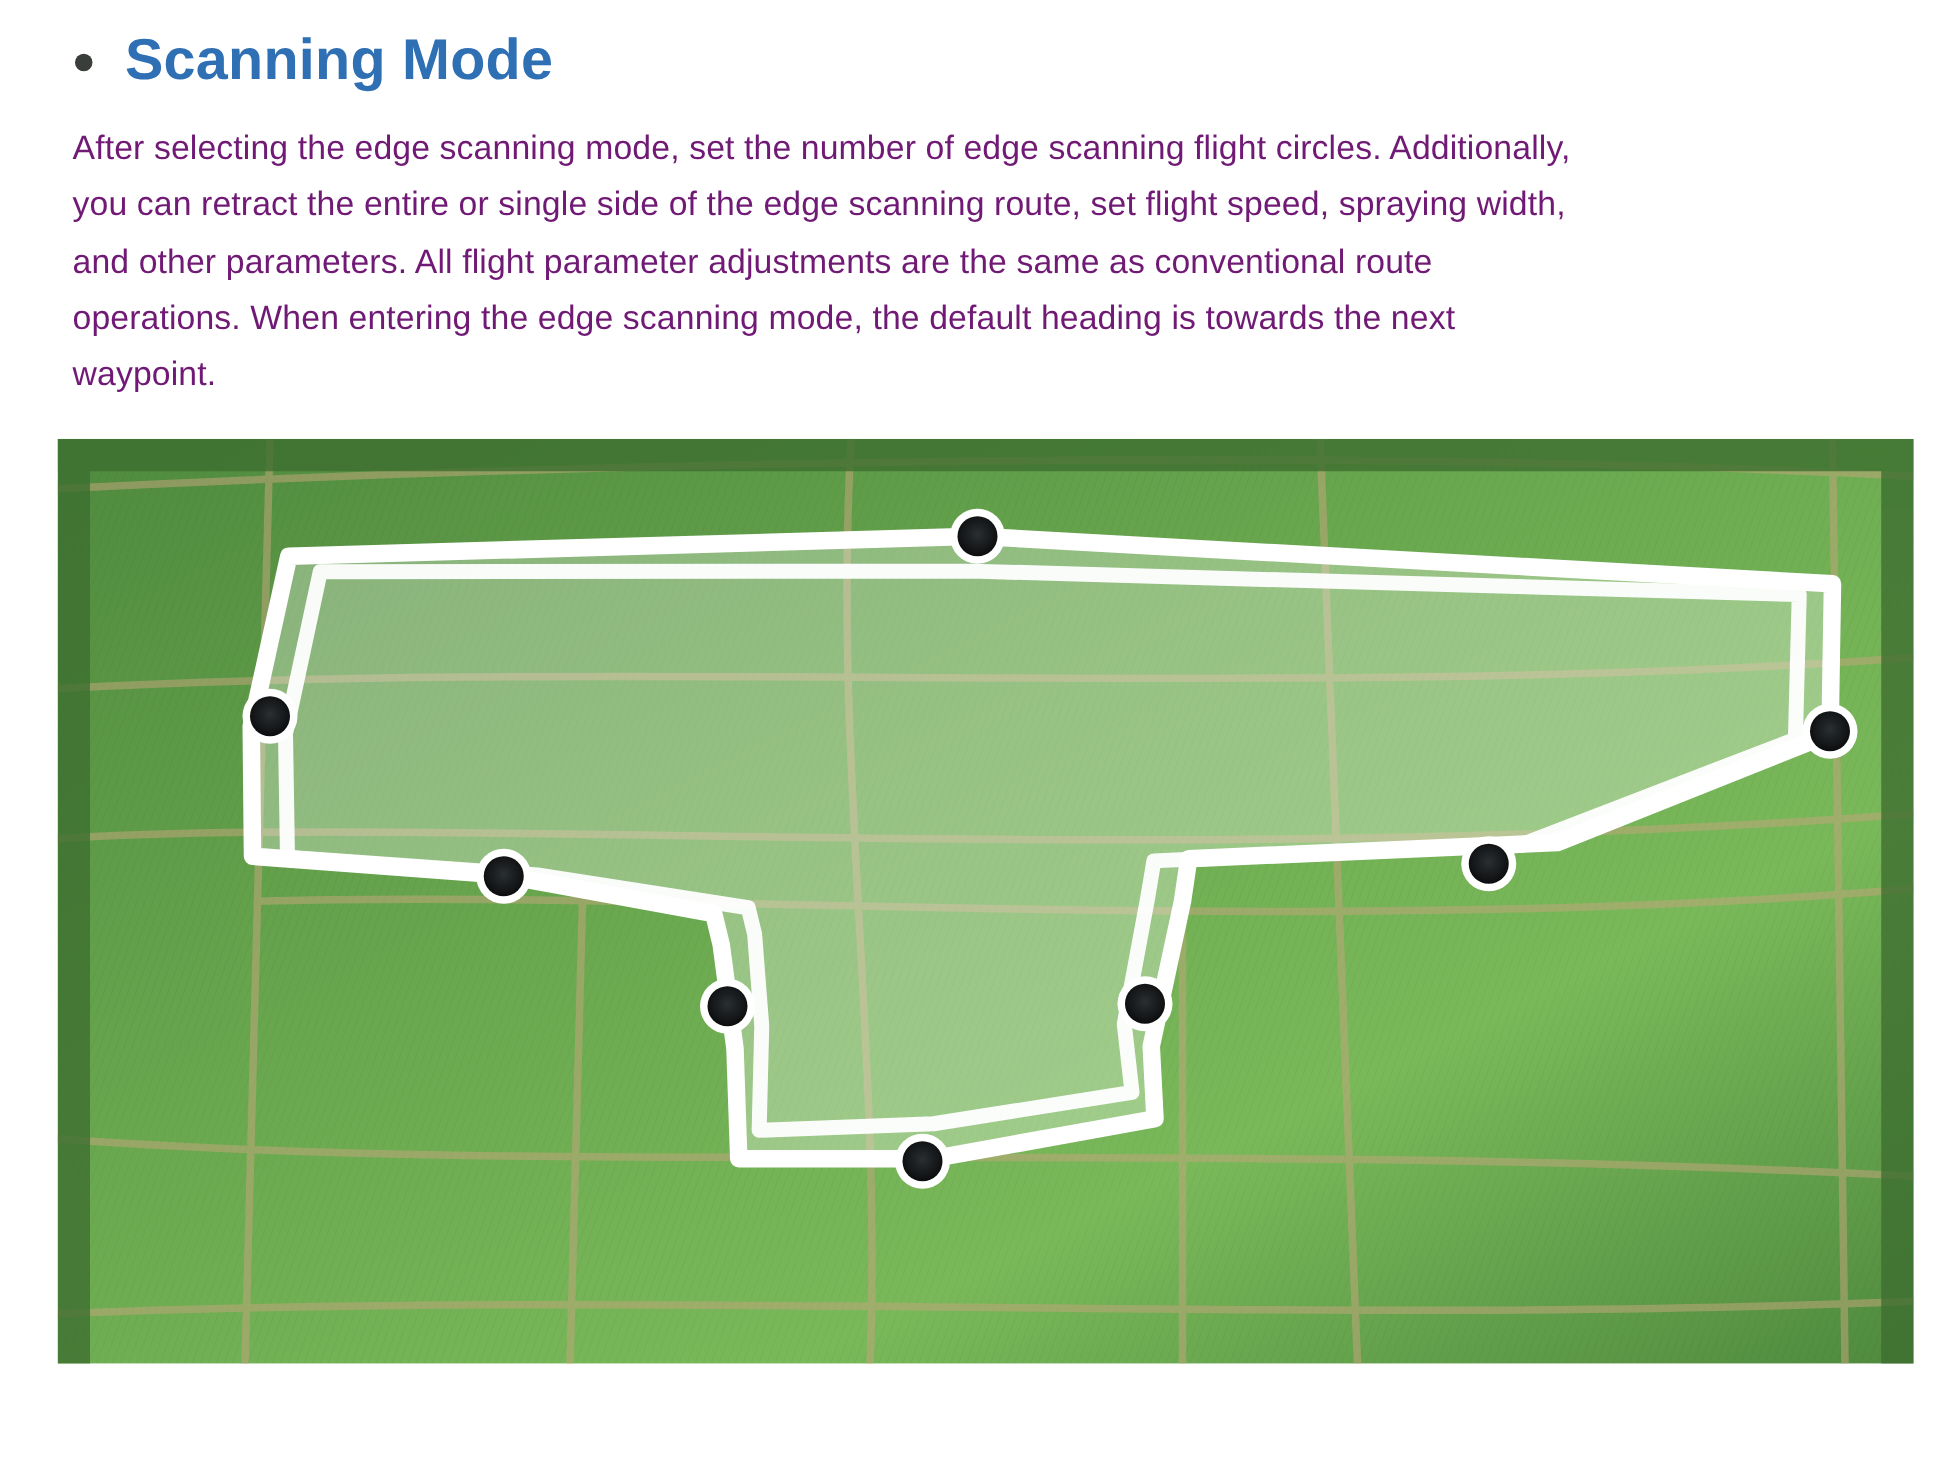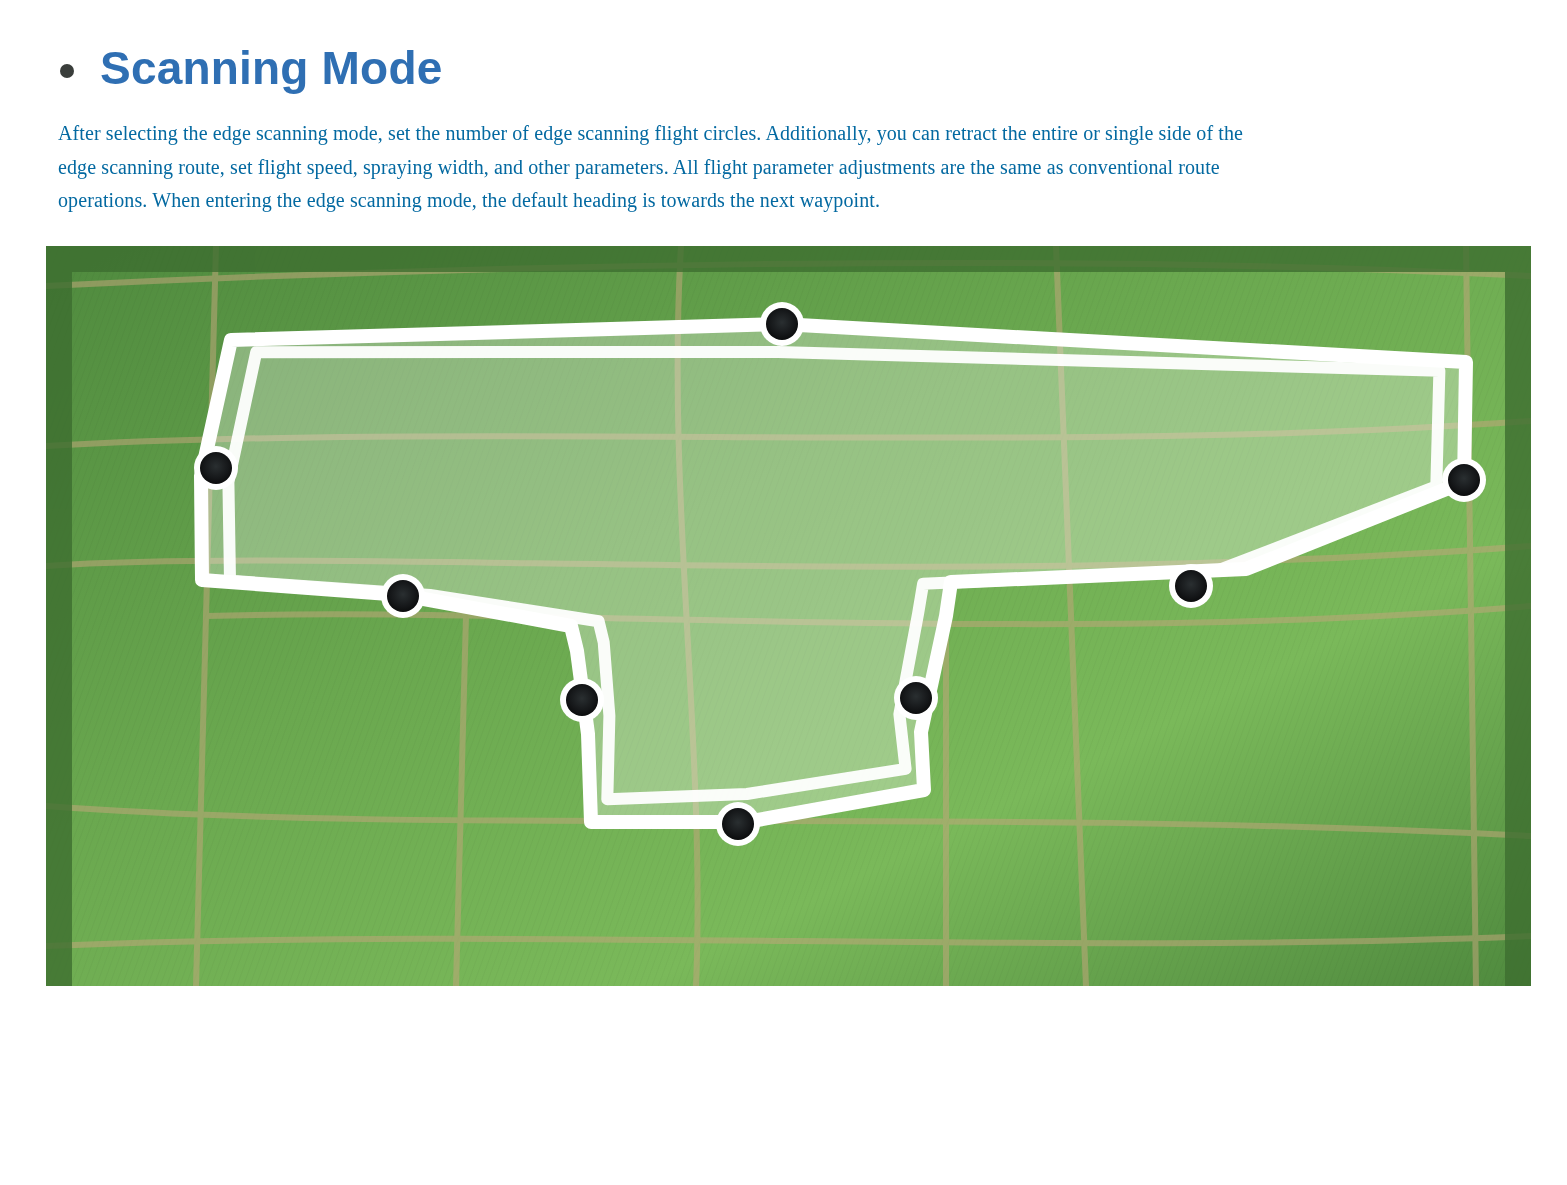--- a/index.html
+++ b/index.html
@@ -5,21 +5,20 @@
   html, body {
     margin: 0;
     padding: 0;
     background: #ffffff;
     font-family: "Helvetica Neue", Arial, sans-serif;
   }
   .page {
     width: 1329px;
     box-sizing: border-box;
     padding: 20px 50px 50px 50px;
-    margin-top: 21px;
   }
   .heading-row {
     display: flex;
     align-items: center;
     gap: 26px;
     margin-bottom: 22px;
     margin-left: 10px;
   }
   .bullet-dot {
     width: 14px;
@@ -29,27 +28,26 @@
     flex: 0 0 auto;
     margin-top: 6px;
   }
   .heading-text {
     color: #2f6fb3;
     font-size: 46px;
     font-weight: 700;
     letter-spacing: 0.2px;
   }
   .body-text {
-    color: #0369a1;
-    font-size: 20px;
+    color: #701a75;
+    font-size: 27px;
     line-height: 1.68;
     font-weight: 500;
     margin: 0 6px 28px 8px;
     letter-spacing: 0.1px;
-    font-family: Liberation Serif, serif;
   }
   .figure {
     position: relative;
     width: 1485px;
     height: 740px;
     margin-left: -4px;
     overflow: hidden;
   }
   .figure svg {
     position: absolute;

